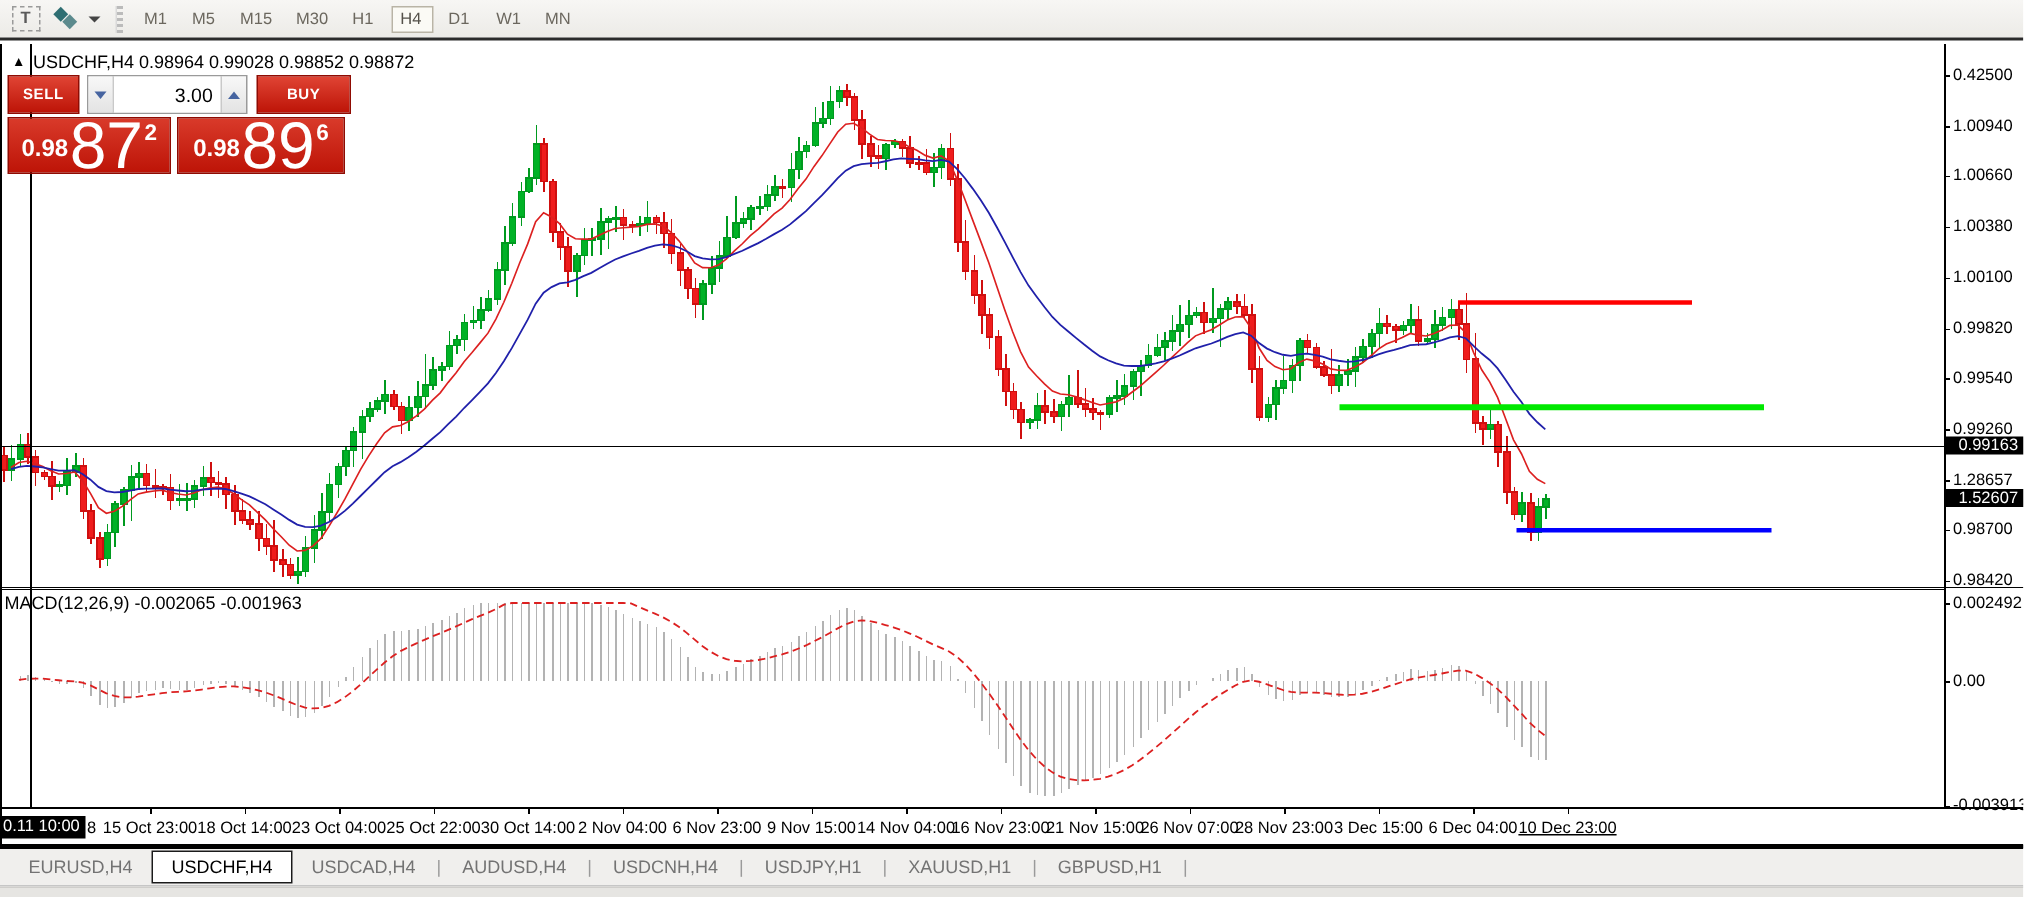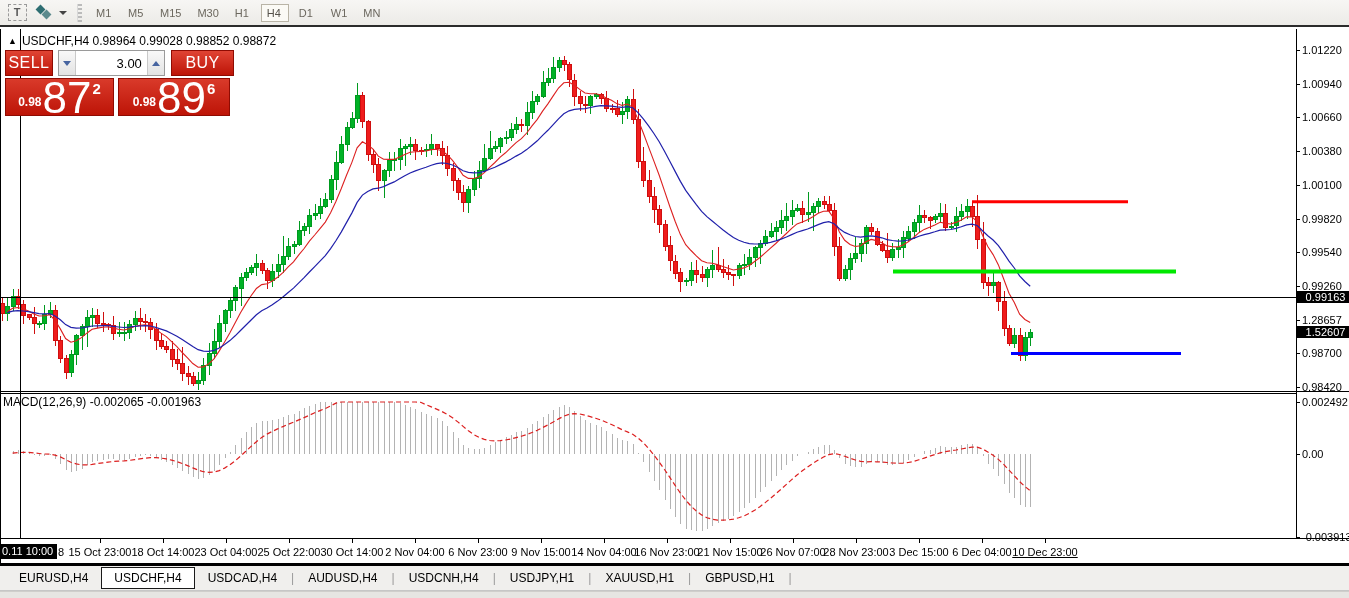--- a/index.html
+++ b/index.html
@@ -29,54 +29,54 @@
   .chart-window{position:absolute;left:0;top:29px;width:1349px;height:537px;background:#fff;}
   #chart-svg{position:absolute;left:0;top:0;}
 
   .symbol-header{position:absolute;left:8px;top:5px;font-size:12px;color:#000;display:flex;align-items:center;gap:5px;}
   .collapse-arrow{font-size:9px;color:#000;line-height:10px;}
 
   
   .trade-panel{position:absolute;left:5px;top:21px;width:229px;}
   .tp-row1{display:flex;height:26px;}
   .btn-red{background:linear-gradient(#e04434,#bd1407);border:1px solid #8f0b02;color:#fff;
-           display:flex;align-items:center;justify-content:center;font-size:16px;letter-spacing:.4px;cursor:pointer;}
+           display:flex;align-items:center;justify-content:center;font-size:10px;letter-spacing:.4px;cursor:pointer;font-weight:bold;}
   .sell-btn{width:53px;}
   .buy-btn{width:70px;margin-left:6px;}
   .vol-group{display:flex;margin-left:5px;height:26px;border:1px solid #9a9a9a;background:#fff;}
   .spin{width:17px;background:linear-gradient(#f8f8f8,#e3e3e3);border:0;display:flex;align-items:center;justify-content:center;cursor:pointer;}
   .spin.down{border-right:1px solid #c9c9c9;}
   .spin.up{border-left:1px solid #c9c9c9;}
   .tri-up{width:0;height:0;border-left:4px solid transparent;border-right:4px solid transparent;border-bottom:5px solid #4664a0;}
   .tri-down{width:0;height:0;border-left:4px solid transparent;border-right:4px solid transparent;border-top:5px solid #4664a0;}
   .vol-input{width:71px;border:0;outline:none;font-family:"Liberation Sans",sans-serif;
              font-size:13px;text-align:right;padding-right:5px;color:#000;}
   .tp-row2{display:flex;margin-top:2px;height:38px;}
   .price-box{background:linear-gradient(#d93a2a,#bd1407);border:1px solid #8f0b02;color:#fff;
              display:flex;align-items:flex-end;justify-content:center;padding-bottom:2px;cursor:pointer;}
   .price-box.sell{width:109px;}
   .price-box.buy{width:112px;margin-left:4px;}
-  .p-small{font-size:12px;font-weight:bold;margin:0 1px 4px 0;}
+  .p-small{font-size:16px;font-weight:bold;margin:0 1px 4px 0;}
   .p-big{font-size:44px;line-height:30px;font-weight:400;}
   .p-sup{font-size:15px;font-weight:bold;margin:0 0 16px 1px;}
 
   
   .axis-label{position:absolute;left:1302px;width:46px;font-size:11px;color:#000;white-space:nowrap;}
   .axis-highlight{position:absolute;left:1297px;width:57px;font-size:11px;color:#fff;background:#000;
                   text-align:center;padding:0 2px;white-space:nowrap;}
   .macd-label{position:absolute;left:3px;top:366px;font-size:12px;color:#000;}
   .time-label{position:absolute;top:517px;font-size:11px;color:#000;transform:translateX(-50%);white-space:nowrap;}
   .time-highlight{position:absolute;left:0;top:515px;background:#000;color:#fff;font-size:11px;
                   padding:1px 4px 2px 2px;white-space:nowrap;}
   .time-partial{position:absolute;top:517px;font-size:11px;color:#000;}
 
   
   .tabbar{position:absolute;left:0;top:566px;width:1349px;height:25px;background:#f0efed;
           border-bottom:1px solid #c6c6c6;display:flex;align-items:center;padding-left:6px;}
-  .tab{padding:3px 13px;font-size:12px;color:#000000;cursor:pointer;white-space:nowrap;}
+  .tab{padding:3px 13px;font-size:12px;color:#737373;cursor:pointer;white-space:nowrap;}
   .tab.active{background:#fff;border:1px solid #1a1a1a;color:#000;padding:3px 12px;}
   .tab-divider{color:#9a9a9a;font-size:12px;padding:0 1px;}
   .statusstrip{position:absolute;left:0;top:591px;width:1349px;height:7px;background:#e6e5e2;border-top:1px solid #cfcecb;}
 </style>
 </head>
 <body>
 
 <div class="app">
 
   <div class="toolbar">
@@ -770,21 +770,21 @@
           <span class="p-small">0.98</span>
           <span class="p-big">89</span>
           <span class="p-sup">6</span>
         </div>
       </div>
     </div>
 
     <div class="macd-label">MACD(12,26,9) -0.002065 -0.001963</div>
 
     <div id="price-axis">
-        <div class="axis-label" style="top: 14.8553px;">1.01220</div>
+        <div class="axis-label" style="top: 14.8553px;">0.42500</div>
         <div class="axis-label" style="top: 48.5902px;">1.00940</div>
         <div class="axis-label" style="top: 82.3252px;">1.00660</div>
         <div class="axis-label" style="top: 116.06px;">1.00380</div>
         <div class="axis-label" style="top: 149.795px;">1.00100</div>
         <div class="axis-label" style="top: 183.53px;">0.99820</div>
         <div class="axis-label" style="top: 217.265px;">0.99540</div>
         <div class="axis-label" style="top: 251px;">0.99260</div>
         <div class="axis-label" style="top: 284.735px;">1.28657</div>
         <div class="axis-label" style="top: 318.47px;">0.98700</div>
         <div class="axis-label" style="top: 352.205px;">0.98420</div>

